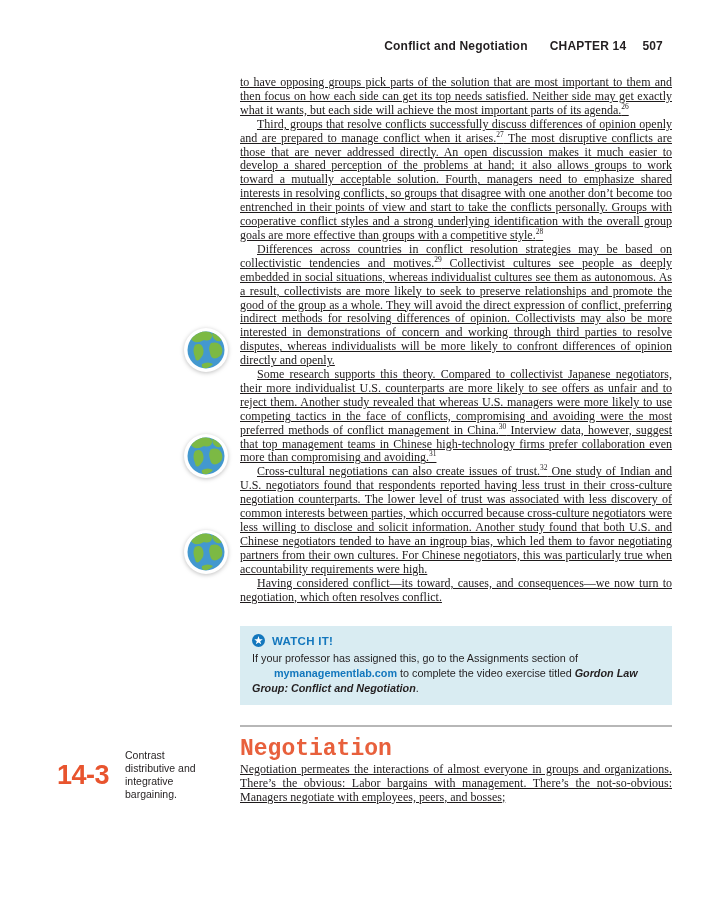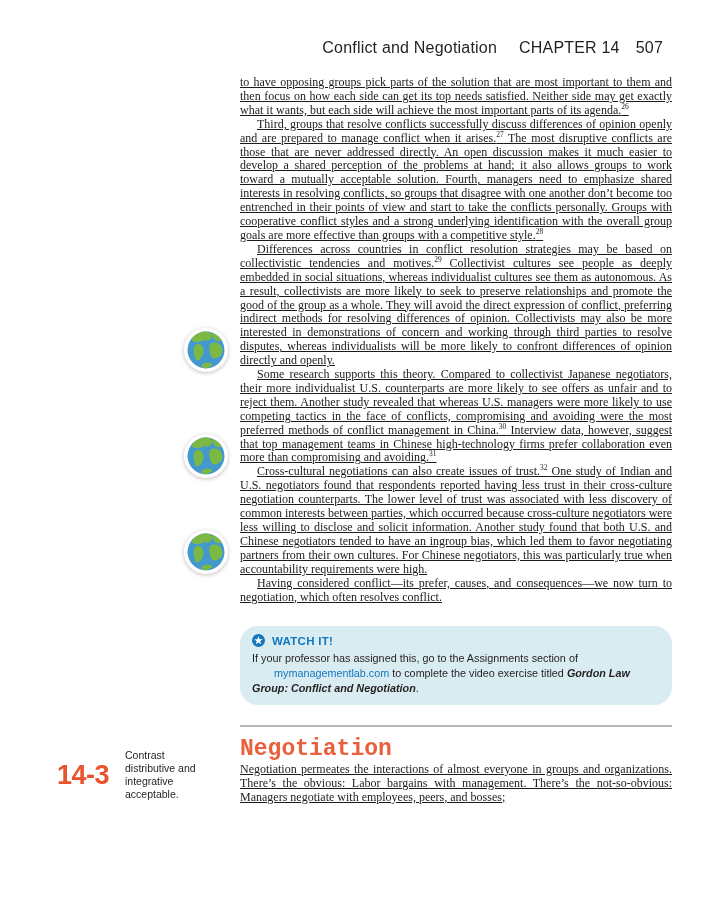--- a/index.html
+++ b/index.html
@@ -15,22 +15,22 @@
   }
 
   
   .page-header {
     position: absolute;
     top: 39px;
     right: 40px;
     display: flex;
     align-items: baseline;
     font-family: "Liberation Sans", sans-serif;
-    font-weight: normal;
-    font-size: 16px;
+    font-weight: bold;
+    font-size: 12px;
     letter-spacing: 0.2px;
     color: #231f20;
     justify-content: center;
   }
   .page-header .running-title { margin-right: 22px; }
   .page-header .chapter-label { margin-right: 16px; }
 
   
   .main-column {
     position: absolute;
@@ -51,21 +51,20 @@
     font-size: 7.5px;
     line-height: 0;
     vertical-align: super;
   }
 
   
   .watch-box {
     margin-top: 22px;
     background: #d9ecf2;
     padding: 8px 12px 9px 12px;
-    border-radius: 18px;
   }
   .watch-title-row {
     display: flex;
     align-items: center;
     gap: 7px;
   }
   .watch-title {
     font-family: "Liberation Sans", sans-serif;
     font-weight: bold;
     font-size: 11.5px;
@@ -73,21 +72,21 @@
     color: #1377bd;
   }
   .watch-body {
     margin-top: 4px;
     font-family: "Liberation Sans", sans-serif;
     font-size: 10.8px;
     line-height: 14.8px;
     color: #231f20;
     text-align: left;
   }
-  .rich-link { color: #1377bd; font-weight: normal; cursor: pointer; padding-left: 22px; }
+  .rich-link { color: #1377bd; font-weight: bold; cursor: pointer; padding-left: 22px; }
   .rich-bi { font-weight: bold; font-style: italic; }
 
   
   .section-rule {
     margin-top: 20px;
     border: none;
     border-top: 2px solid #b7b7b7;
     height: 0;
   }
   .section-heading {
@@ -183,30 +182,30 @@
       </svg>
   </div>
   <div class="globe globe-3">
     <svg width="46" height="46" viewBox="0 0 46 46">
         <use href="#globe-sym"></use>
       </svg>
   </div>
 
   <div class="learning-objective">
     <div class="lo-number">14-3</div>
-    <div class="lo-text">Contrast distributive and integrative acceptable.</div>
+    <div class="lo-text">Contrast distributive and integrative bargaining.</div>
   </div>
 
   <div class="main-column">
     <p class="body-para">to have opposing groups pick parts of the solution that are most important to them and then focus on how each side can get its top needs satisfied. Neither side may get exactly what it wants, but each side will achieve the most important parts of its agenda.<sup class="footnote-ref">26</sup></p>
     <p class="body-para indent">Third, groups that resolve conflicts successfully discuss differences of opinion openly and are prepared to manage conflict when it arises.<sup class="footnote-ref">27</sup> The most disruptive conflicts are those that are never addressed directly. An open discussion makes it much easier to develop a shared perception of the problems at hand; it also allows groups to work toward a mutually acceptable solution. Fourth, managers need to emphasize shared interests in resolving conflicts, so groups that disagree with one another don’t become too entrenched in their points of view and start to take the conflicts personally. Groups with cooperative conflict styles and a strong underlying identification with the overall group goals are more effective than groups with a competitive style.<sup class="footnote-ref">28</sup></p>
     <p class="body-para indent">Differences across countries in conflict resolution strategies may be based on collectivistic tendencies and motives.<sup class="footnote-ref">29</sup> Collectivist cultures see people as deeply embedded in social situations, whereas individualist cultures see them as autonomous. As a result, collectivists are more likely to seek to preserve relationships and promote the good of the group as a whole. They will avoid the direct expression of conflict, preferring indirect methods for resolving differences of opinion. Collectivists may also be more interested in demonstrations of concern and working through third parties to resolve disputes, whereas individualists will be more likely to confront differences of opinion directly and openly.</p>
     <p class="body-para indent">Some research supports this theory. Compared to collectivist Japanese negotiators, their more individualist U.S. counterparts are more likely to see offers as unfair and to reject them. Another study revealed that whereas U.S. managers were more likely to use competing tactics in the face of conflicts, compromising and avoiding were the most preferred methods of conflict management in China.<sup class="footnote-ref">30</sup> Interview data, however, suggest that top management teams in Chinese high-technology firms prefer collaboration even more than compromising and avoiding.<sup class="footnote-ref">31</sup></p>
     <p class="body-para indent">Cross-cultural negotiations can also create issues of trust.<sup class="footnote-ref">32</sup> One study of Indian and U.S. negotiators found that respondents reported having less trust in their cross-culture negotiation counterparts. The lower level of trust was associated with less discovery of common interests between parties, which occurred because cross-culture negotiators were less willing to disclose and solicit information. Another study found that both U.S. and Chinese negotiators tended to have an ingroup bias, which led them to favor negotiating partners from their own cultures. For Chinese negotiators, this was particularly true when accountability requirements were high.</p>
-    <p class="body-para indent">Having considered conflict—its prefer, causes, and consequences—we now turn to negotiation, which often resolves conflict.</p>
+    <p class="body-para indent">Having considered conflict—its toward, causes, and consequences—we now turn to negotiation, which often resolves conflict.</p>
 
     <div class="watch-box">
       <div class="watch-title-row">
         <svg class="watch-star-icon" width="13" height="13" viewBox="0 0 13 13">
           <circle cx="6.5" cy="6.5" r="6.5" fill="#1377bd"></circle>
           <polygon fill="#ffffff" points="6.5,2.1 7.6,5.2 10.8,5.2 8.2,7.2 9.2,10.3 6.5,8.4 3.8,10.3 4.8,7.2 2.2,5.2 5.4,5.2"></polygon>
         </svg>
         <span class="watch-title">WATCH IT!</span>
       </div>
       <div class="watch-body">If your professor has assigned this, go to the Assignments section of <span class="rich-link">mymanagementlab.com</span> to complete the video exercise titled <span class="rich-bi">Gordon Law Group: Conflict and Negotiation</span>.</div>

